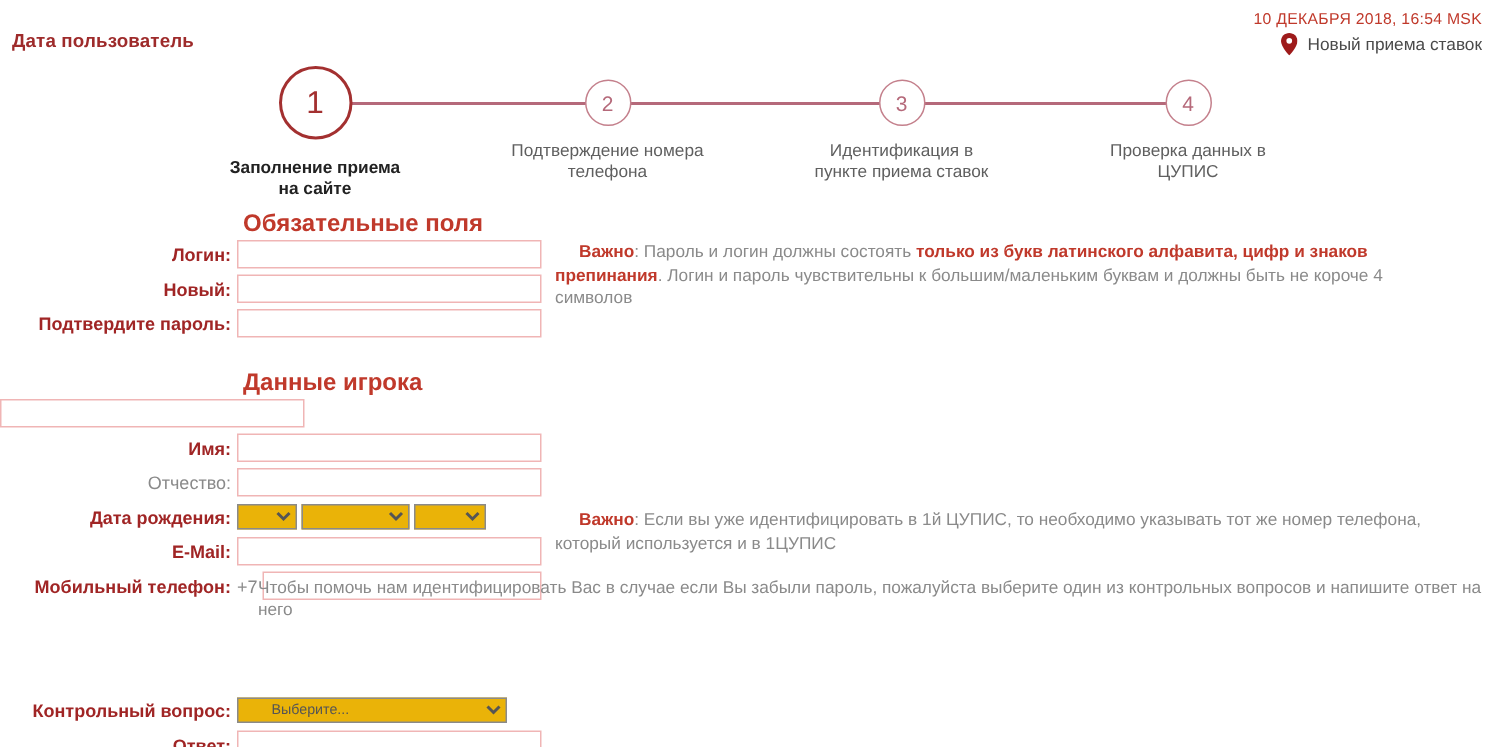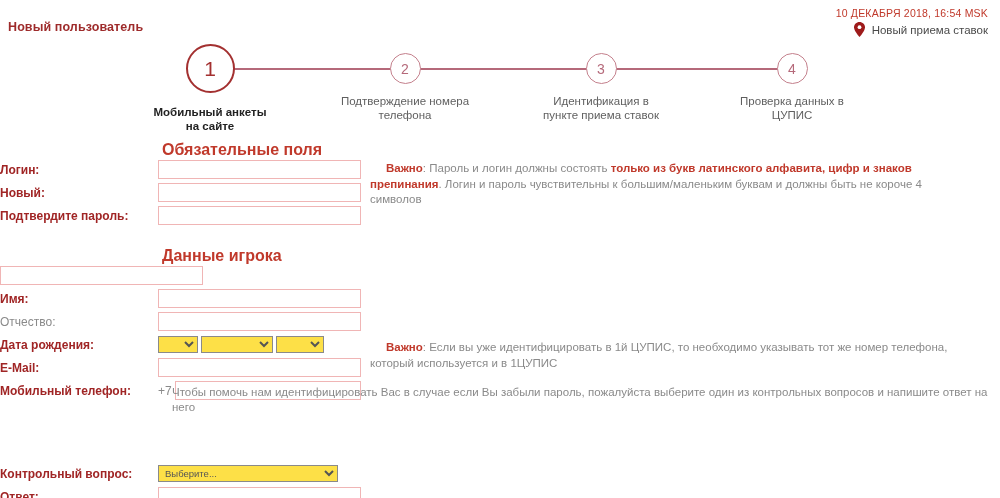--- a/index.html
+++ b/index.html
@@ -129,21 +129,21 @@
     line-height: 19px;
   }
   .row {
     display: flex;
     align-items: center;
     height: 21px;
     margin-bottom: 2px;
   }
   .lbl {
     width: 158px;
-    text-align: left;
+    text-align: right;
     font-size: 12px;
     font-weight: bold;
     color: #a02525;
     padding-right: 4px;
     box-sizing: border-box;
     white-space: nowrap;
   }
   .lbl.optional {
     font-weight: normal;
     color: #8a8a8a;
@@ -163,25 +163,25 @@
   .prefix {
     font-size: 12px;
     color: #8a8a8a;
     padding-right: 3px;
   }
   .phone-row .txt { width: 186px; }
   .sel {
     box-sizing: border-box;
     height: 17px;
     border: 1px solid #8a8a8a;
-    background: #fde047;
+    background: #eab308;
     font-family: inherit;
     font-size: 9px;
     color: #555;
-    padding: 0 2px;
+    padding: 0 18px;
     margin-right: 3px;
     outline: none;
   }
   .sel-day { width: 40px; }
   .sel-month { width: 72px; }
   .sel-year { width: 48px; }
   .sel-question { width: 180px; height: 17px; font-size: 9.5px; }
 
   .note {
     position: absolute;
@@ -200,40 +200,40 @@
     line-height: 15px;
     color: #8a8a8a;
   }
 
   .spacer-lg { height: 18px; }
 </style>
 </head>
 <body>
 
 <div class="topbar">
-  <div class="page-title">Новый пользователь</div>
+  <div class="page-title">Дата пользователь</div>
   <div class="datetime">10 ДЕКАБРЯ 2018, 16:54 MSK</div>
   <div class="ppoints">
     <span>
       <svg class="pin-icon" viewBox="0 0 11 15" xmlns="http://www.w3.org/2000/svg" aria-hidden="true">
         <path d="M5.5 0C2.46 0 0 2.4 0 5.37 0 9.4 5.5 15 5.5 15S11 9.4 11 5.37C11 2.4 8.54 0 5.5 0z" fill="#9e1b1b"></path>
         <circle cx="5.5" cy="5.2" r="1.9" fill="#ffffff"></circle>
       </svg>
     </span>
     <span>Новый приема ставок</span>
   </div>
 </div>
 
 <div class="stepper">
   <div class="step-line"></div>
 
   <div class="step active" style="left:-25px;">
     <div class="step-circle">1</div>
     <div class="step-label">
-      <span>Мобильный анкеты</span><br>
+      <span>Заполнение приема</span><br>
       <span>на сайте</span>
     </div>
   </div>
 
   <div class="step" style="left:170px;">
     <div class="step-circle">2</div>
     <div class="step-label">
       <span>Подтверждение номера</span><br>
       <span>телефона</span>
     </div>

